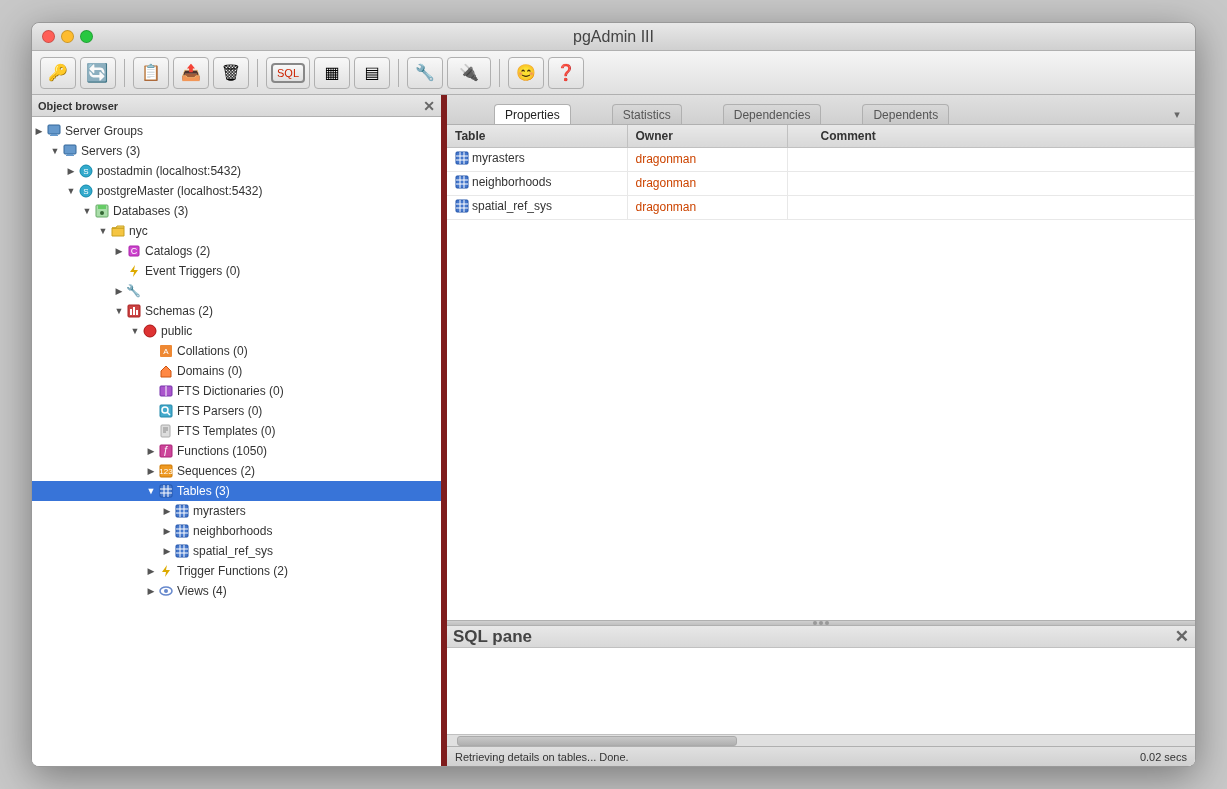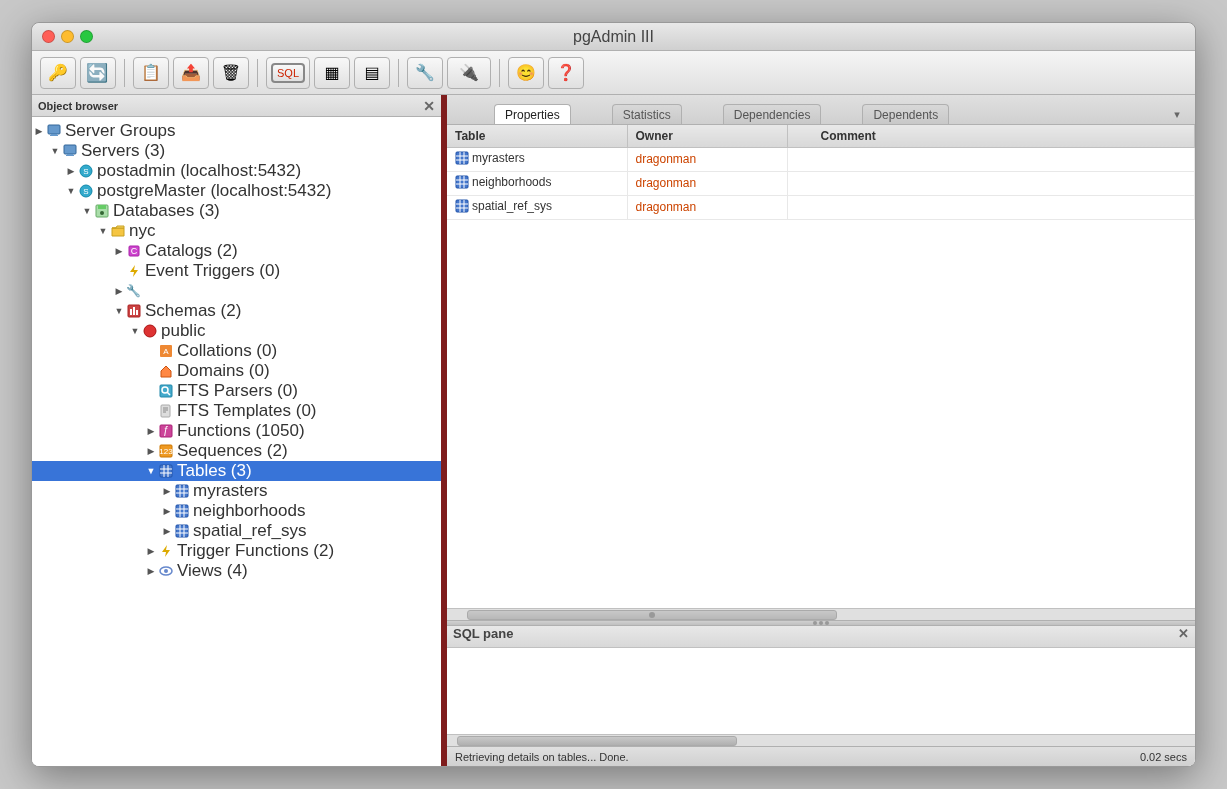--- a/index.html
+++ b/index.html
@@ -170,21 +170,21 @@
     .tree-icon {
       width: 16px;
       height: 16px;
       flex-shrink: 0;
       margin-right: 3px;
       display: flex;
       align-items: center;
       justify-content: center;
       font-size: 12px;
     }
-    .tree-label { flex: 1; font-size: 17px; }
+    .tree-label { flex: 1; font-size: 12px; }
 
     
     .right-panel {
       flex: 1;
       display: flex;
       flex-direction: column;
       background: #f0f0f0;
       overflow: hidden;
     }
 
@@ -230,21 +230,21 @@
       cursor: pointer;
       font-size: 11px;
     }
 
     
     .properties-panel {
       flex: 1;
       background: white;
       overflow: auto;
       display: flex;
-      flex-direction: column;
+      flex-direction: row;
     }
     .prop-table {
       width: 100%;
       border-collapse: collapse;
       font-size: 12px;
     }
     .prop-table th {
       background: linear-gradient(to bottom, #e8e8e8, #d8d8d8);
       border-bottom: 1px solid #c0c0c0;
       border-right: 1px solid #c0c0c0;
@@ -294,24 +294,24 @@
       background: white;
       display: flex;
       flex-direction: column;
       flex-shrink: 0;
     }
     .sql-pane-header {
       height: 22px;
       background: linear-gradient(to bottom, #e8e8e8, #d8d8d8);
       border-bottom: 1px solid #c0c0c0;
       display: flex;
-      align-items: flex-start;
+      align-items: center;
       justify-content: space-between;
       padding: 0 6px;
-      font-size: 13px;
+      font-size: 17px;
       color: #444;
       font-weight: 600;
       flex-shrink: 0;
     }
     .sql-content {
       flex: 1;
       padding: 4px 8px;
       font-family: "Courier New", monospace;
       font-size: 11px;
       color: #333;
@@ -615,20 +615,37 @@
             <span class="tree-indent"></span>
             <span class="tree-indent"></span>
             <span class="tree-indent"></span>
             <span class="tree-arrow"></span>
             <span class="tree-icon">
               <svg width="14" height="14" viewBox="0 0 14 14">
                 <path d="M2 7 L7 2 L12 7 L12 13 L2 13 Z" fill="#ff8844" stroke="#cc5511"></path>
               </svg>
             </span>
             <span class="tree-label">Domains (0)</span>
+          </div>
+          <div class="tree-item">
+            <span class="tree-indent"></span>
+            <span class="tree-indent"></span>
+            <span class="tree-indent"></span>
+            <span class="tree-indent"></span>
+            <span class="tree-indent"></span>
+            <span class="tree-indent"></span>
+            <span class="tree-indent"></span>
+            <span class="tree-arrow"></span>
+            <span class="tree-icon">
+              <svg width="14" height="14" viewBox="0 0 14 14">
+                <rect x="1" y="2" width="12" height="10" rx="1" fill="#aa55cc" stroke="#7733aa"></rect>
+                <line x1="7" y1="2" x2="7" y2="12" stroke="white" stroke-width="1"></line>
+              </svg>
+            </span>
+            <span class="tree-label">FTS Dictionaries (0)</span>
           </div>
           <div class="tree-item">
             <span class="tree-indent"></span>
             <span class="tree-indent"></span>
             <span class="tree-indent"></span>
             <span class="tree-indent"></span>
             <span class="tree-indent"></span>
             <span class="tree-indent"></span>
             <span class="tree-indent"></span>
             <span class="tree-arrow"></span>

